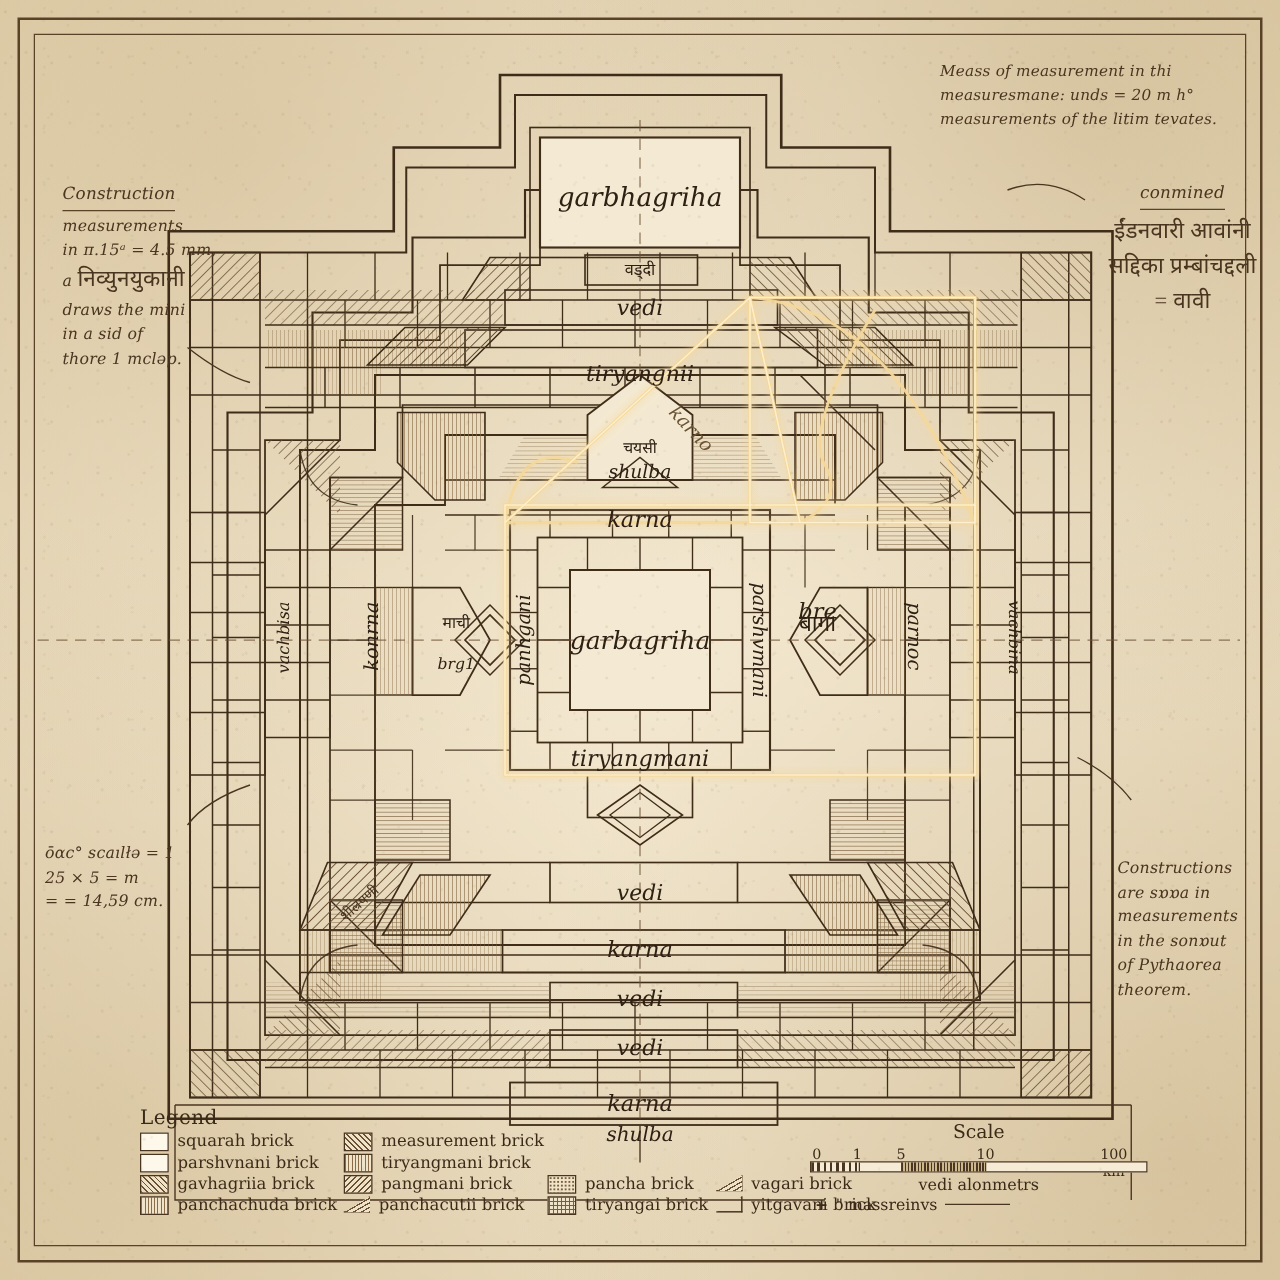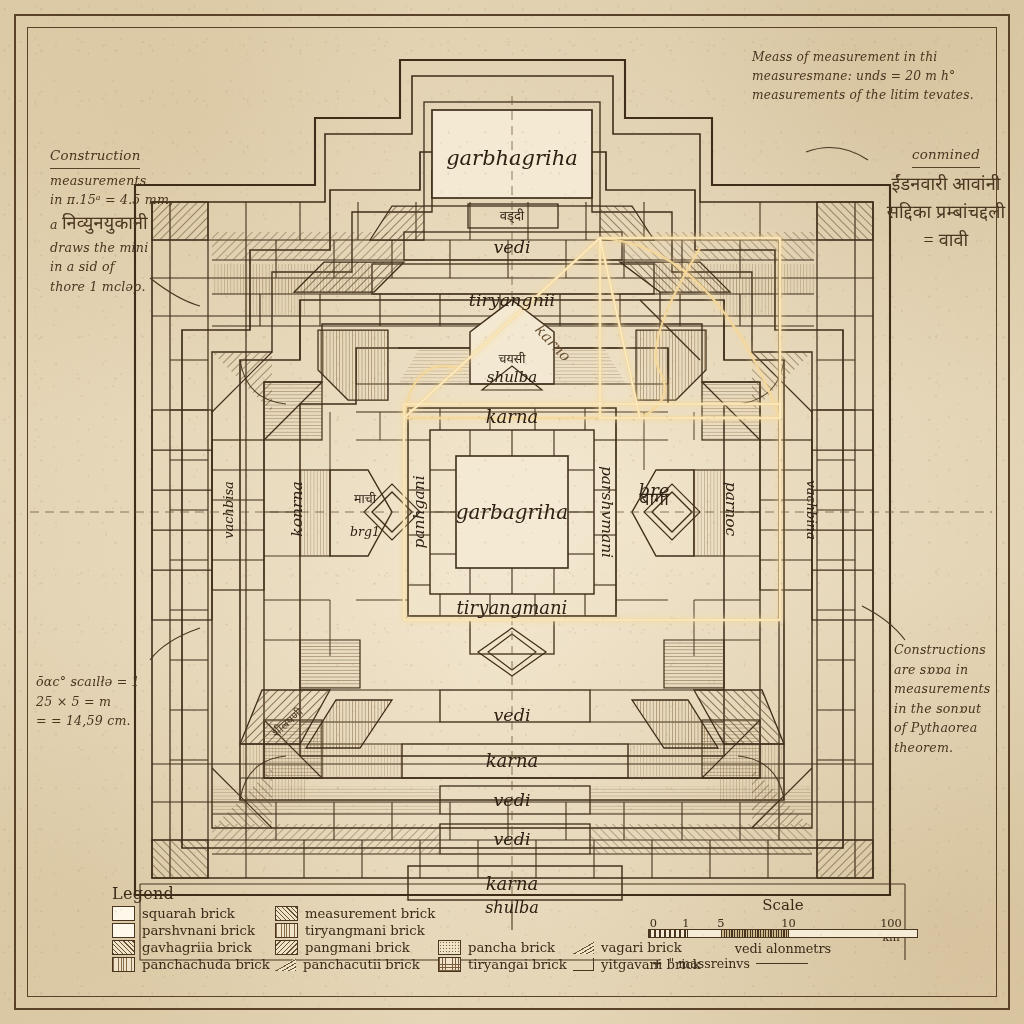--- a/index.html
+++ b/index.html
@@ -50,27 +50,27 @@
     display:block;font-size:13.4px;border-bottom:1px solid #5a4228;
     padding-bottom:1px;margin-bottom:2px;width:max-content;
   }
   .deva{font-family:Liberation Serif, serif;font-style:normal;font-size:18px;}
 
   #note-tl{left:50px;top:146px;width:150px;}
   #note-tr{left:752px;top:48px;width:258px;font-size:12.2px;}
   #note-rt{left:876px;top:132px;width:140px;text-align:center;}
   #note-rt .hd{margin:13px auto 3px;font-style:italic;}
   #note-bl{left:36px;top:672px;width:160px;font-size:12.6px;}
-  #note-br{left:894px;top:640px;width:124px;}
+  #note-br{left:894px;top:684px;width:124px;}
 
   
   #legend{position:absolute;left:112px;top:884px;width:545px;}
   #legend .ltitle{font-size:16px;font-family:"DejaVu Serif",serif;letter-spacing:.3px;margin-bottom:3px;}
   .lgrid{display:grid;grid-template-columns:163px 163px 135px 140px;column-gap:0;row-gap:2px;}
-  .litem{display:flex;align-items:center;gap:7px;font-size:13.2px;font-family:"DejaVu Serif",serif;}
+  .litem{display:flex;gap:7px;font-size:13.2px;font-family:"DejaVu Serif",serif;}
   .sw{width:21px;height:13px;border:1.1px solid #4a3520;flex:none;background:#f2e7cf;}
   .sw.d-plain{background:#fdf8ea;}
   .sw.d-diag{background:repeating-linear-gradient(45deg,#6b5134 0 1px,#efe3c8 1px 3.2px);}
   .sw.d-diagb{background:repeating-linear-gradient(-45deg,#6b5134 0 1px,#efe3c8 1px 3.4px);}
   .sw.d-dot{background:radial-gradient(circle,#7a5e3c .7px,transparent .8px) 0 0/3px 3px,#efe3c8;}
   .sw.d-fine{background:repeating-linear-gradient(90deg,#8a6c46 0 .8px,#efe4ca .8px 2.6px);}
   .sw.d-grid{background:
      repeating-linear-gradient(0deg,#7a5e3c 0 .8px,transparent .8px 3.2px),
      repeating-linear-gradient(90deg,#7a5e3c 0 .8px,transparent .8px 3.2px),#efe4ca;}
   .sw.tri-a{border:none;background:none;position:relative;}

